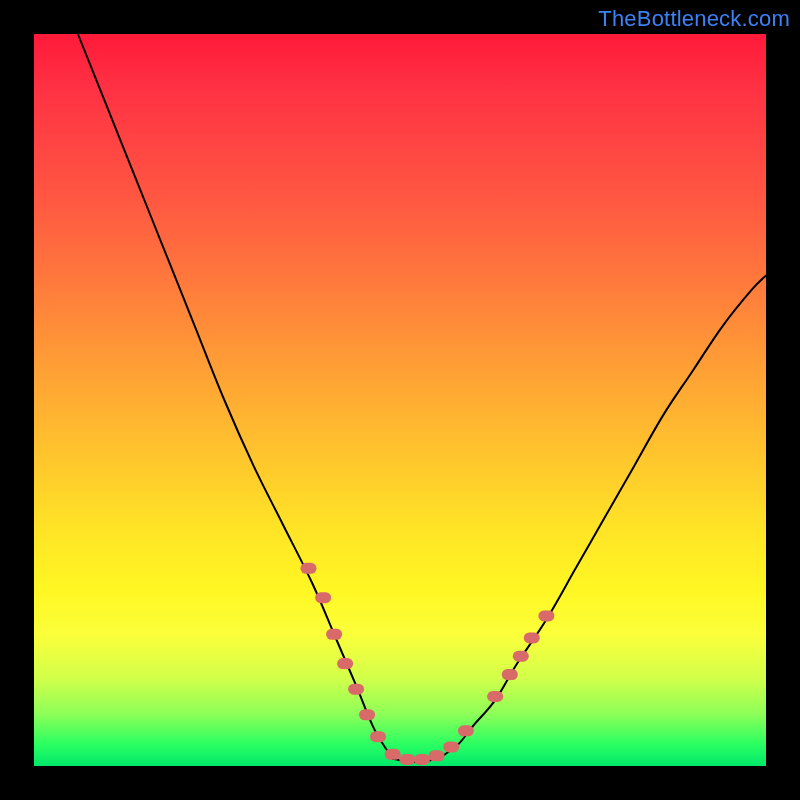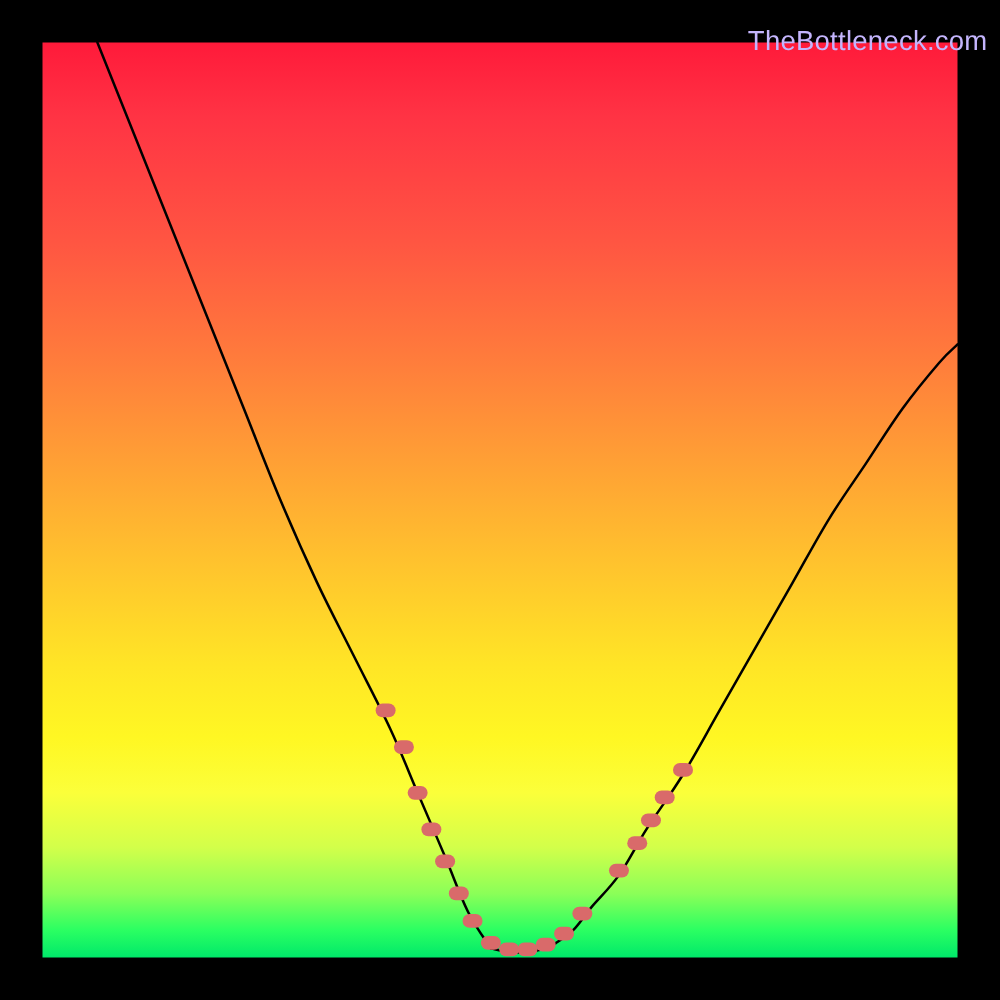--- a/index.html
+++ b/index.html
@@ -44,23 +44,23 @@
   .plot-area svg {
     position: absolute;
     left: 0;
     top: 0;
     width: 732px;
     height: 732px;
     overflow: visible;
   }
   .watermark {
     position: absolute;
-    top: 20px;
+    top: 6px;
     right: 10px;
-    color: #c4b5fd;
+    color: #3b82f6;
     font-size: 22px;
     letter-spacing: 0.2px;
     user-select: none;
   }
 </style>
 </head>
 <body>
 
 <div class="stage">
 

